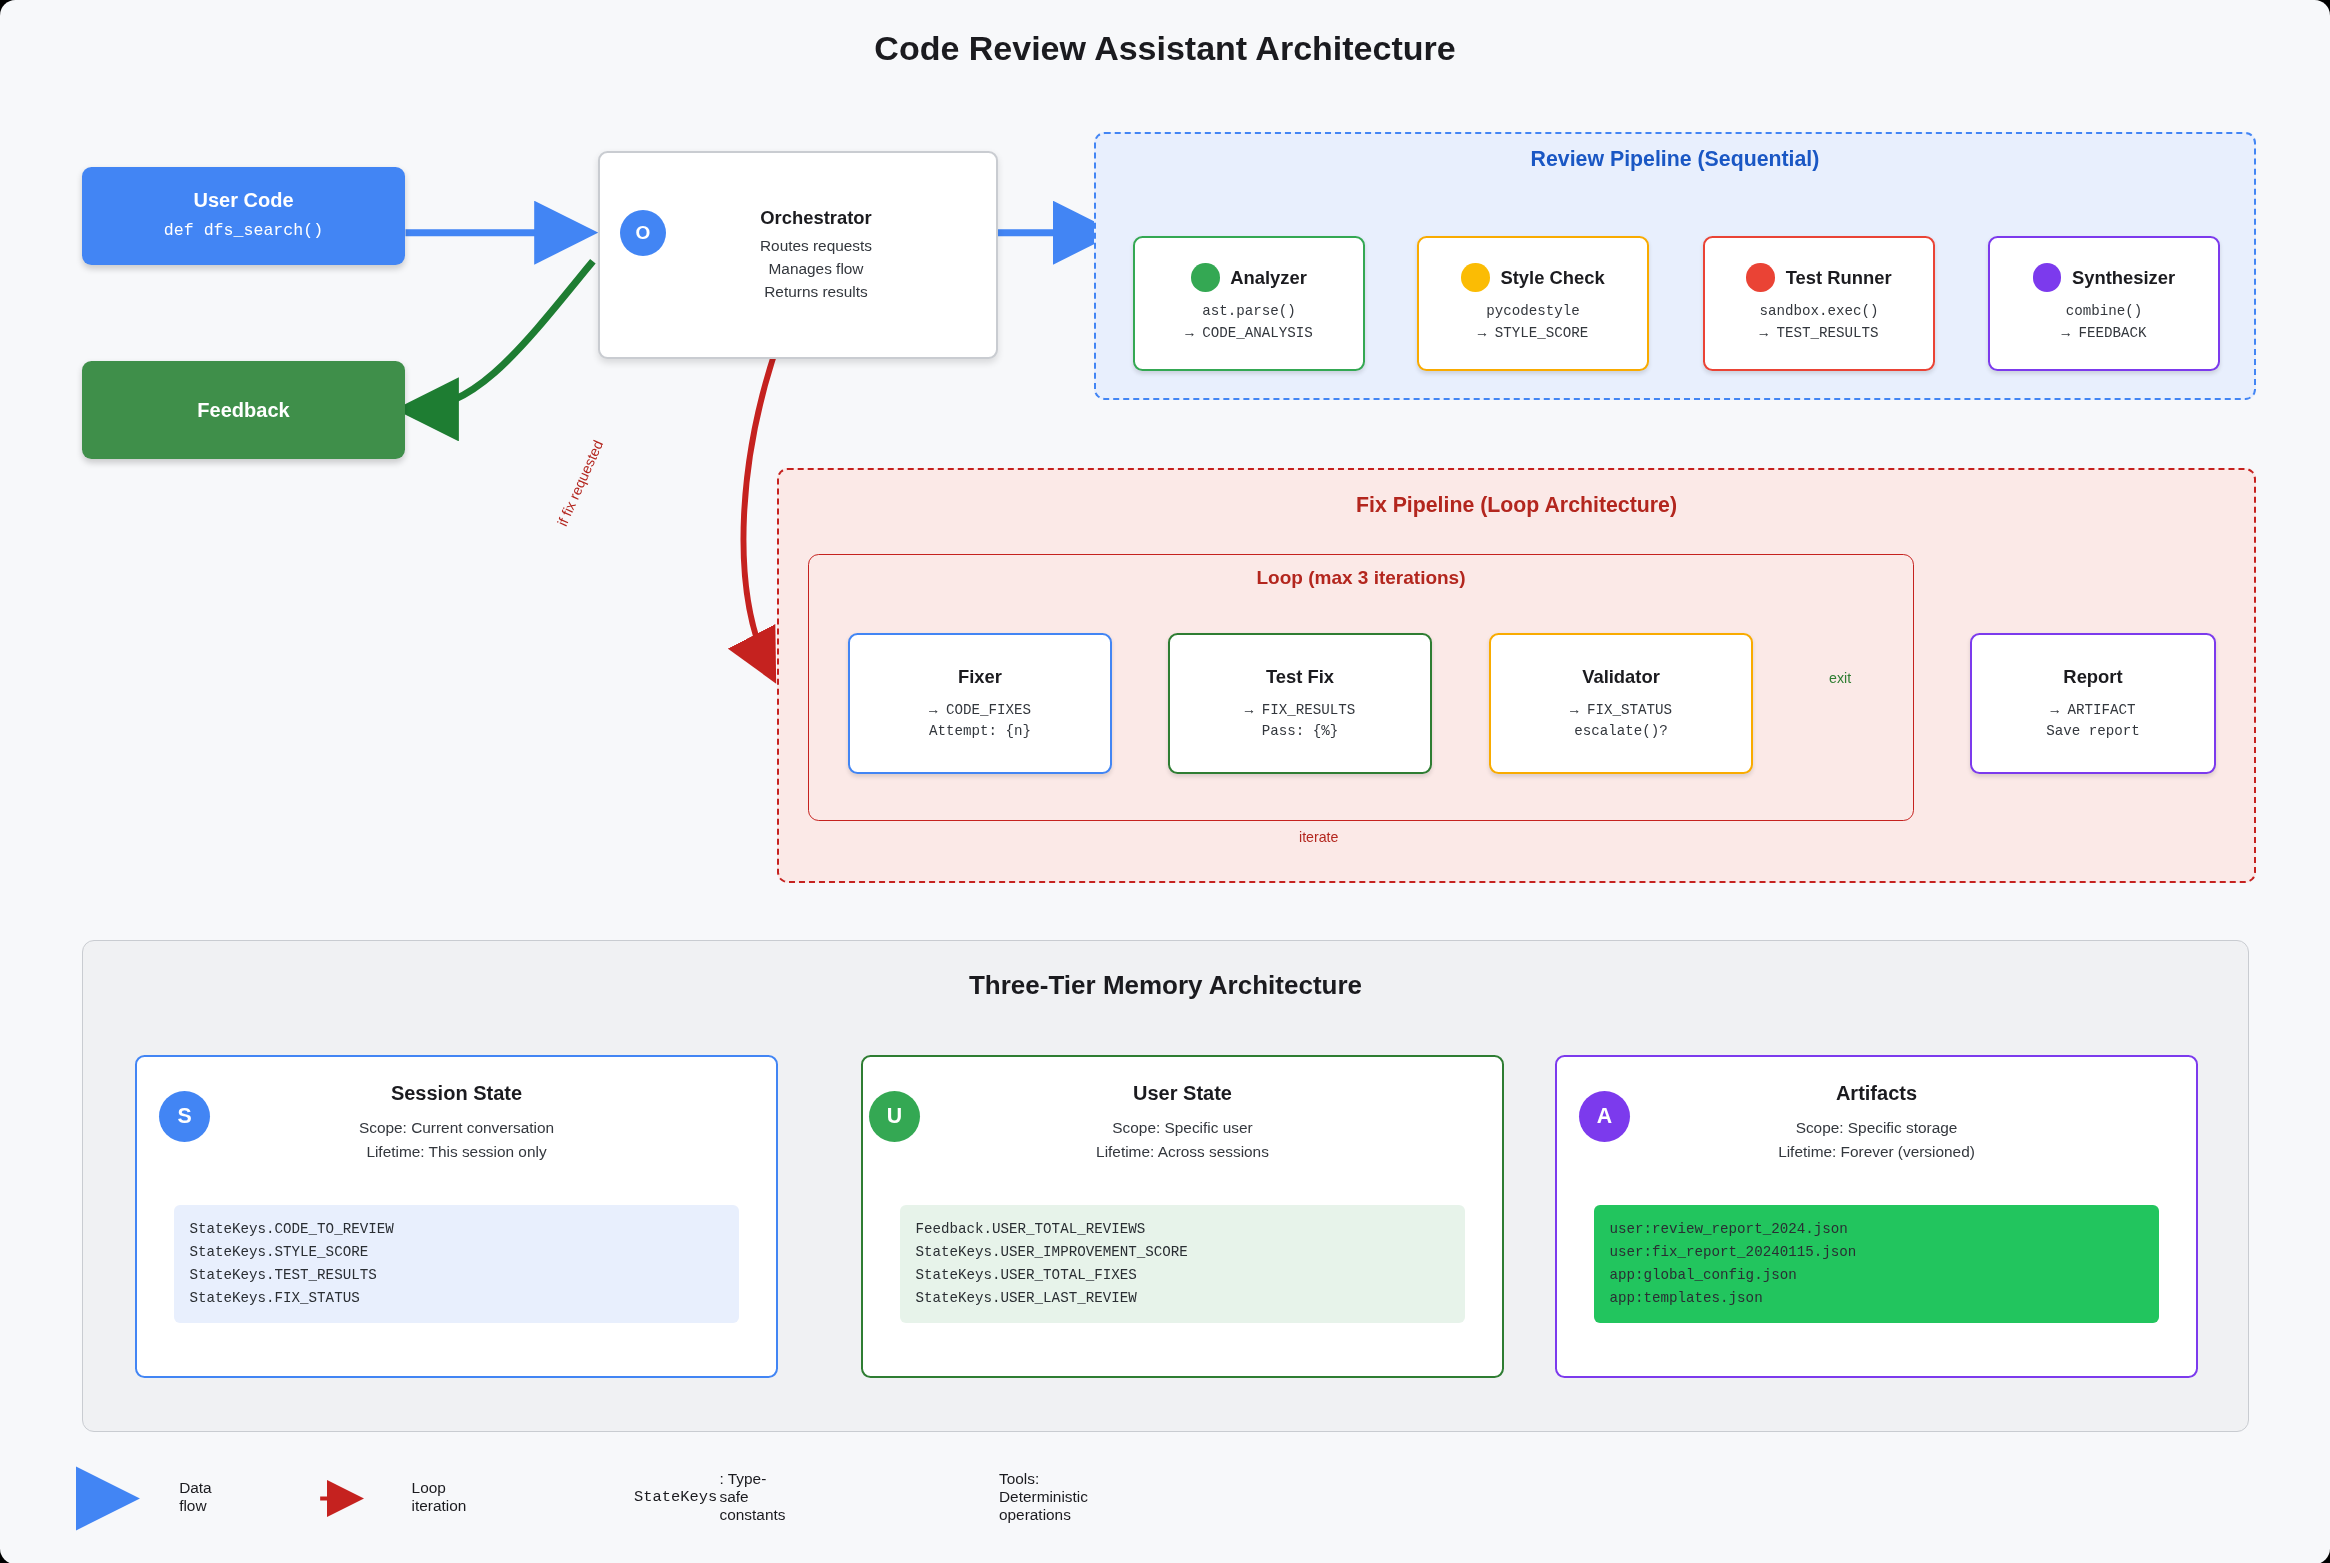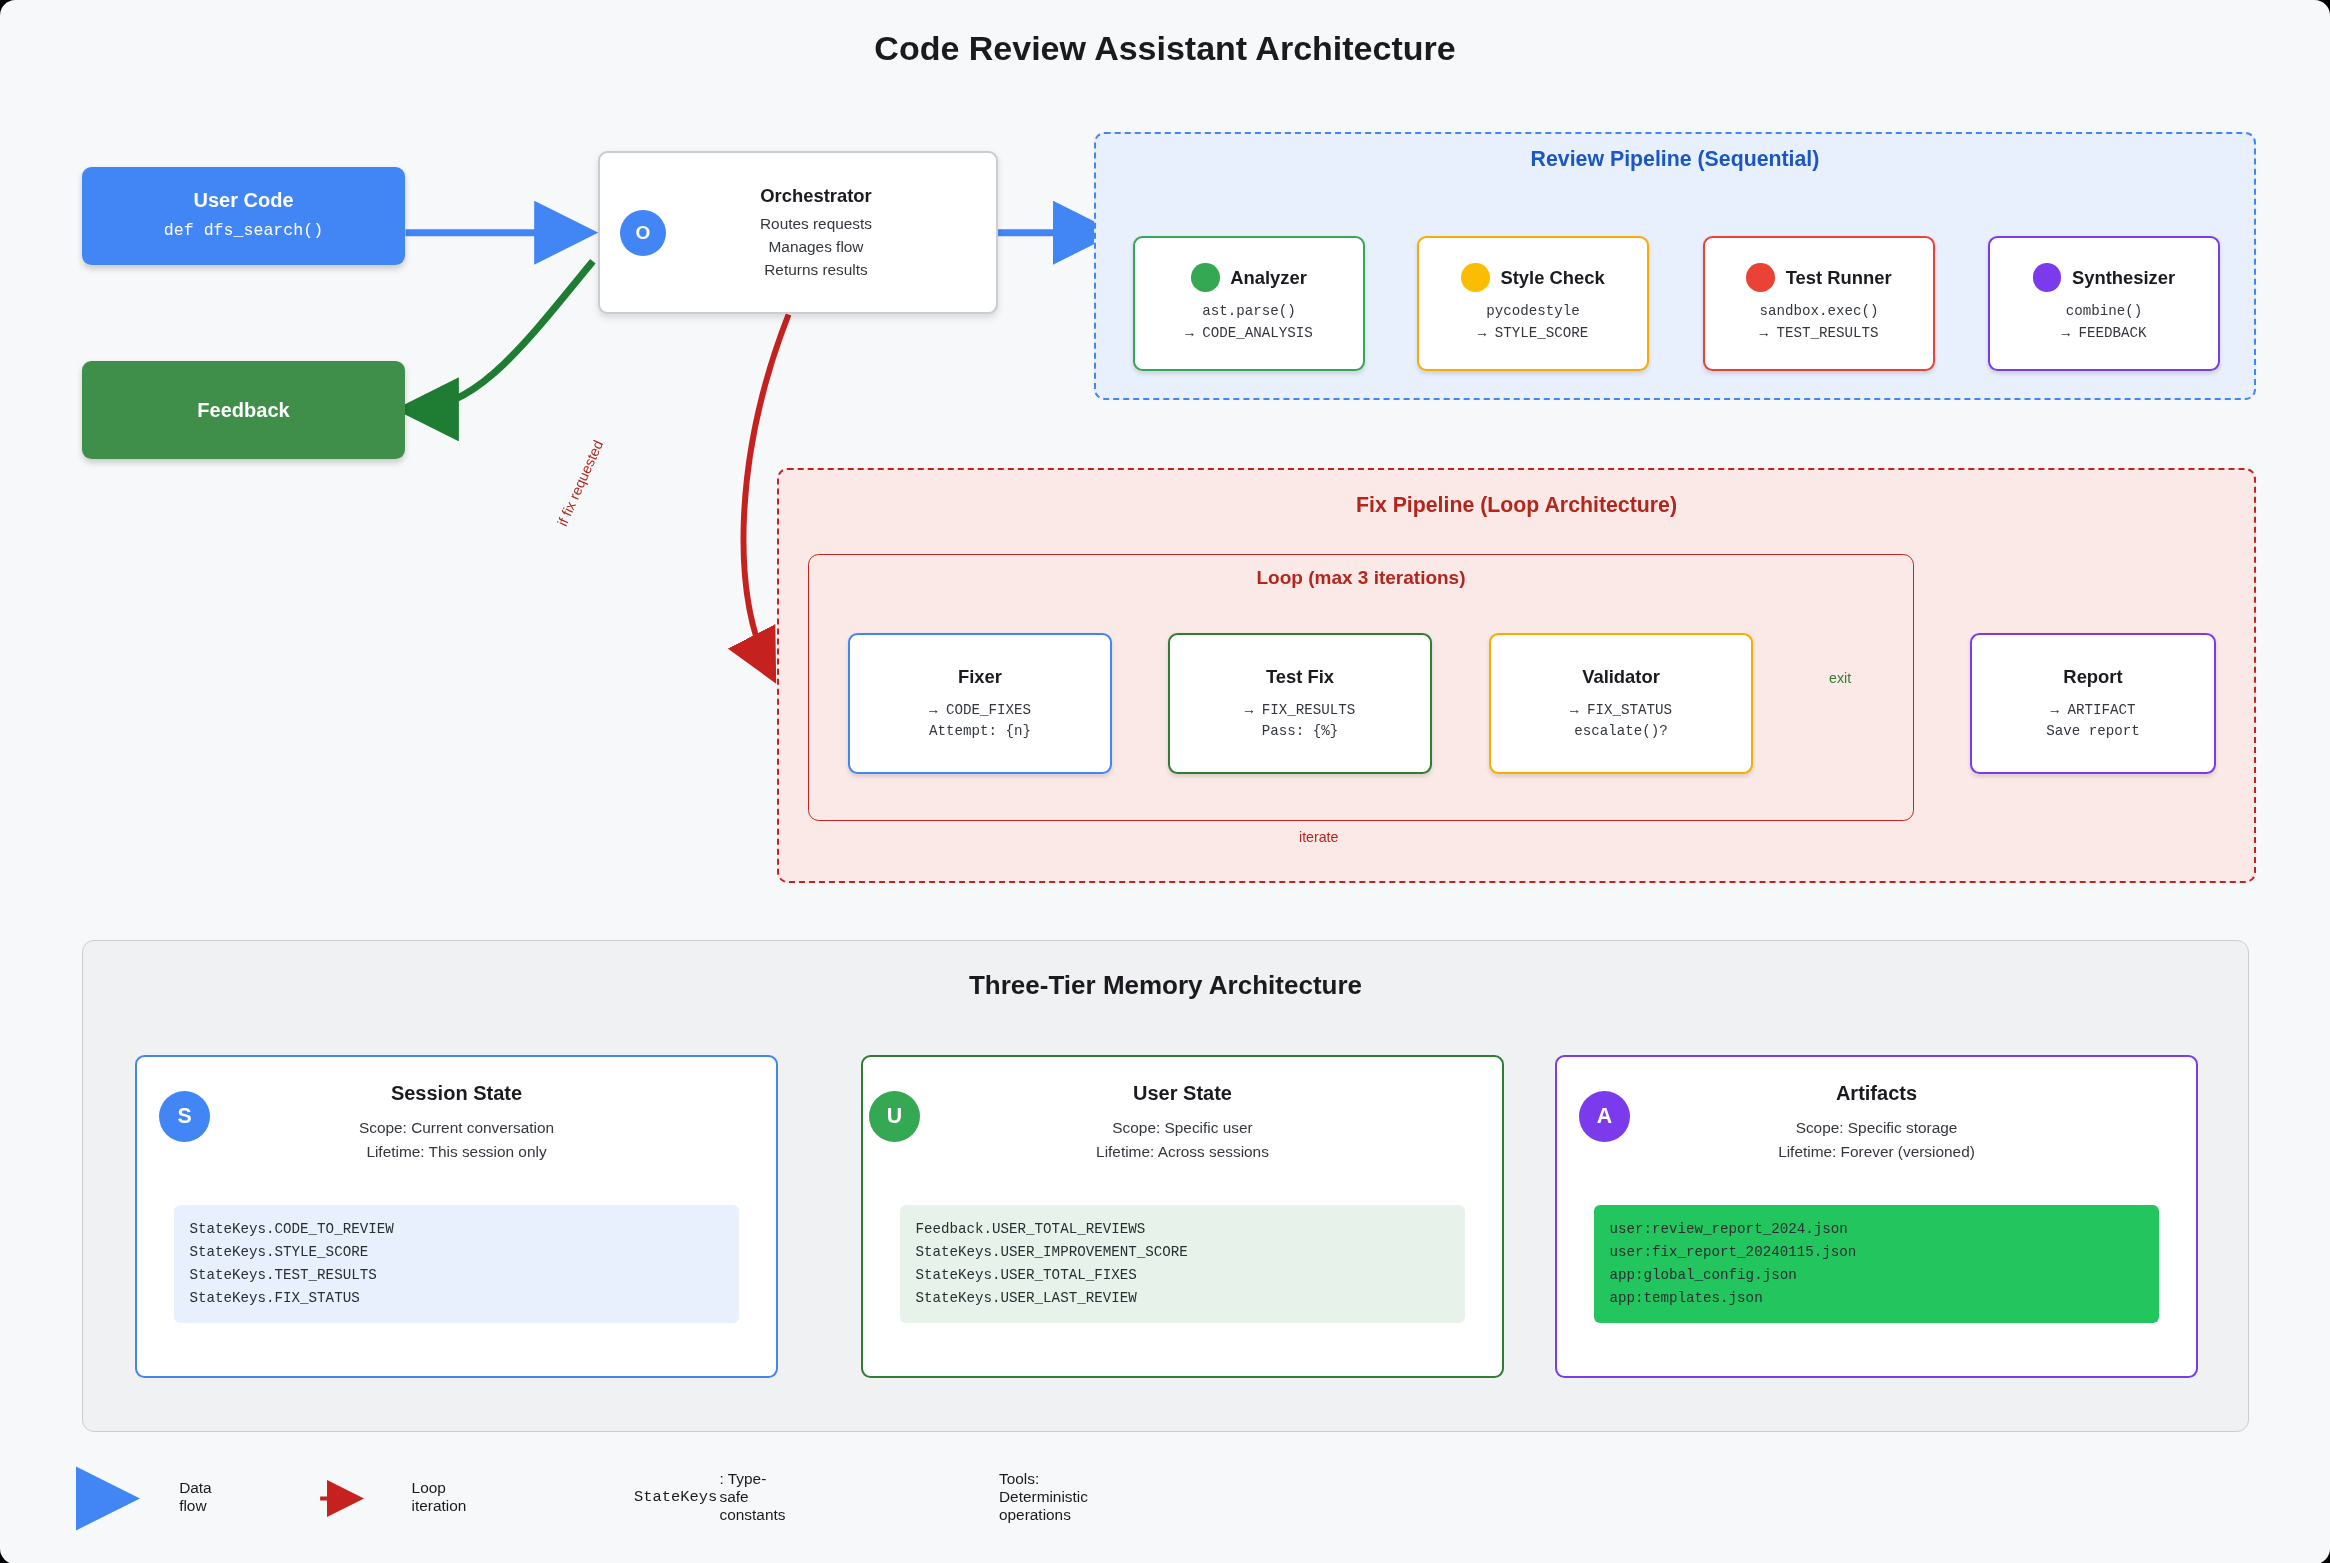--- a/index.html
+++ b/index.html
@@ -194,21 +194,21 @@
 
   <div class="node filled" style="left:82px; top:167px; width:323px; height:98px; background:#4285f4; box-shadow:0 3.6px 6px rgba(0,0,0,.18);">
     <div class="n-title">User Code</div>
     <div class="n-code" style="margin-top:6px;font-size:16.6px;">def dfs_search()</div>
   </div>
 
   <div class="node filled" style="left:82px; top:361px; width:323px; height:98px; background:#3f8f4a; box-shadow:0 3.6px 6px rgba(0,0,0,.18);">
     <div class="n-title">Feedback</div>
   </div>
 
-  <div class="node" style="left:598px; top:151px; width:400px; height:163px; border:2.4px solid #c9ccd1; box-shadow:0 3.6px 7.1px rgba(0,0,0,.12); justify-content:center;">
+  <div class="node" style="left:598px; top:151px; width:400px; height:208px; border:2.4px solid #c9ccd1; box-shadow:0 3.6px 7.1px rgba(0,0,0,.12); justify-content:center;">
     <div class="n-title" style="margin-left:36px;">Orchestrator</div>
     <div class="n-sub" style="margin-left:36px;margin-top:4.7px;">Routes requests</div>
     <div class="n-sub" style="margin-left:36px;">Manages flow</div>
     <div class="n-sub" style="margin-left:36px;">Returns results</div>
   </div>
   <div class="badge" style="left:620px; top:210px; width:46px; height:46px; background:#4285f4; font-size:19px;">O</div>
 
   <div class="group" style="left:1094px; top:132px; width:1162px; height:268px; background:#e8effd; border:2.4px dashed #4285f4;">
     <div class="g-title" style="color:#1a57c4;">Review Pipeline (Sequential)</div>
   </div>

